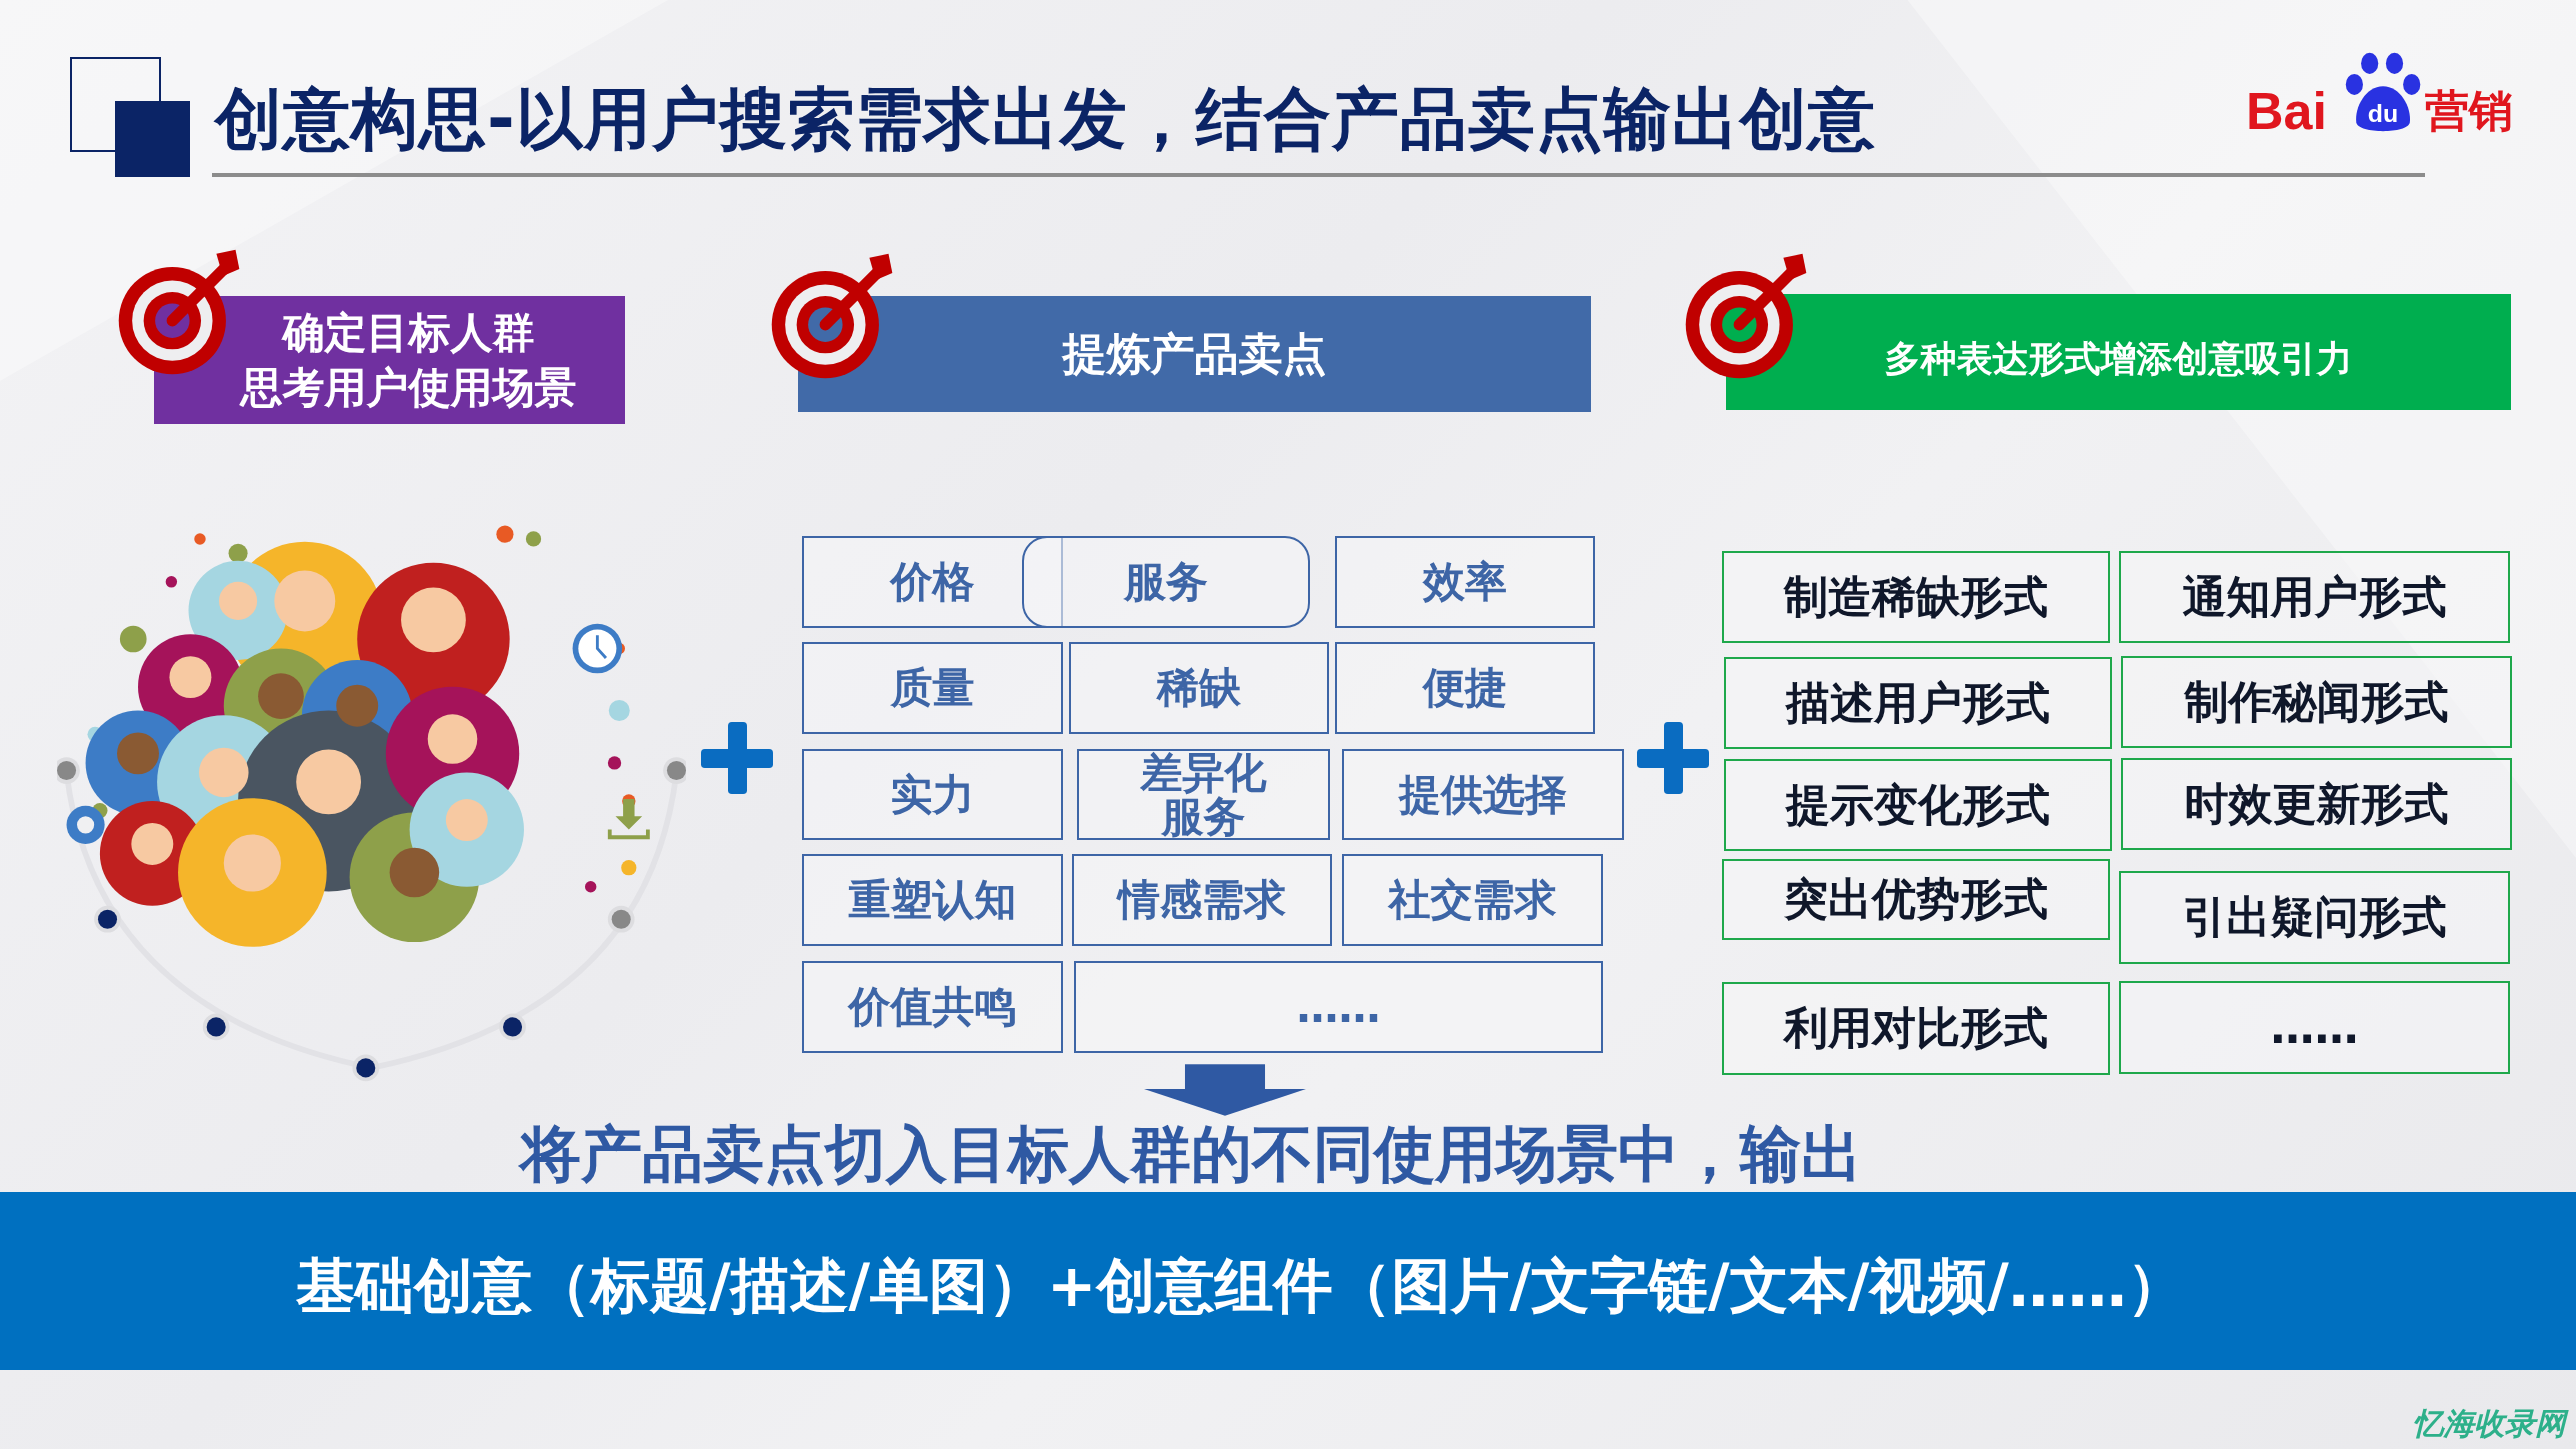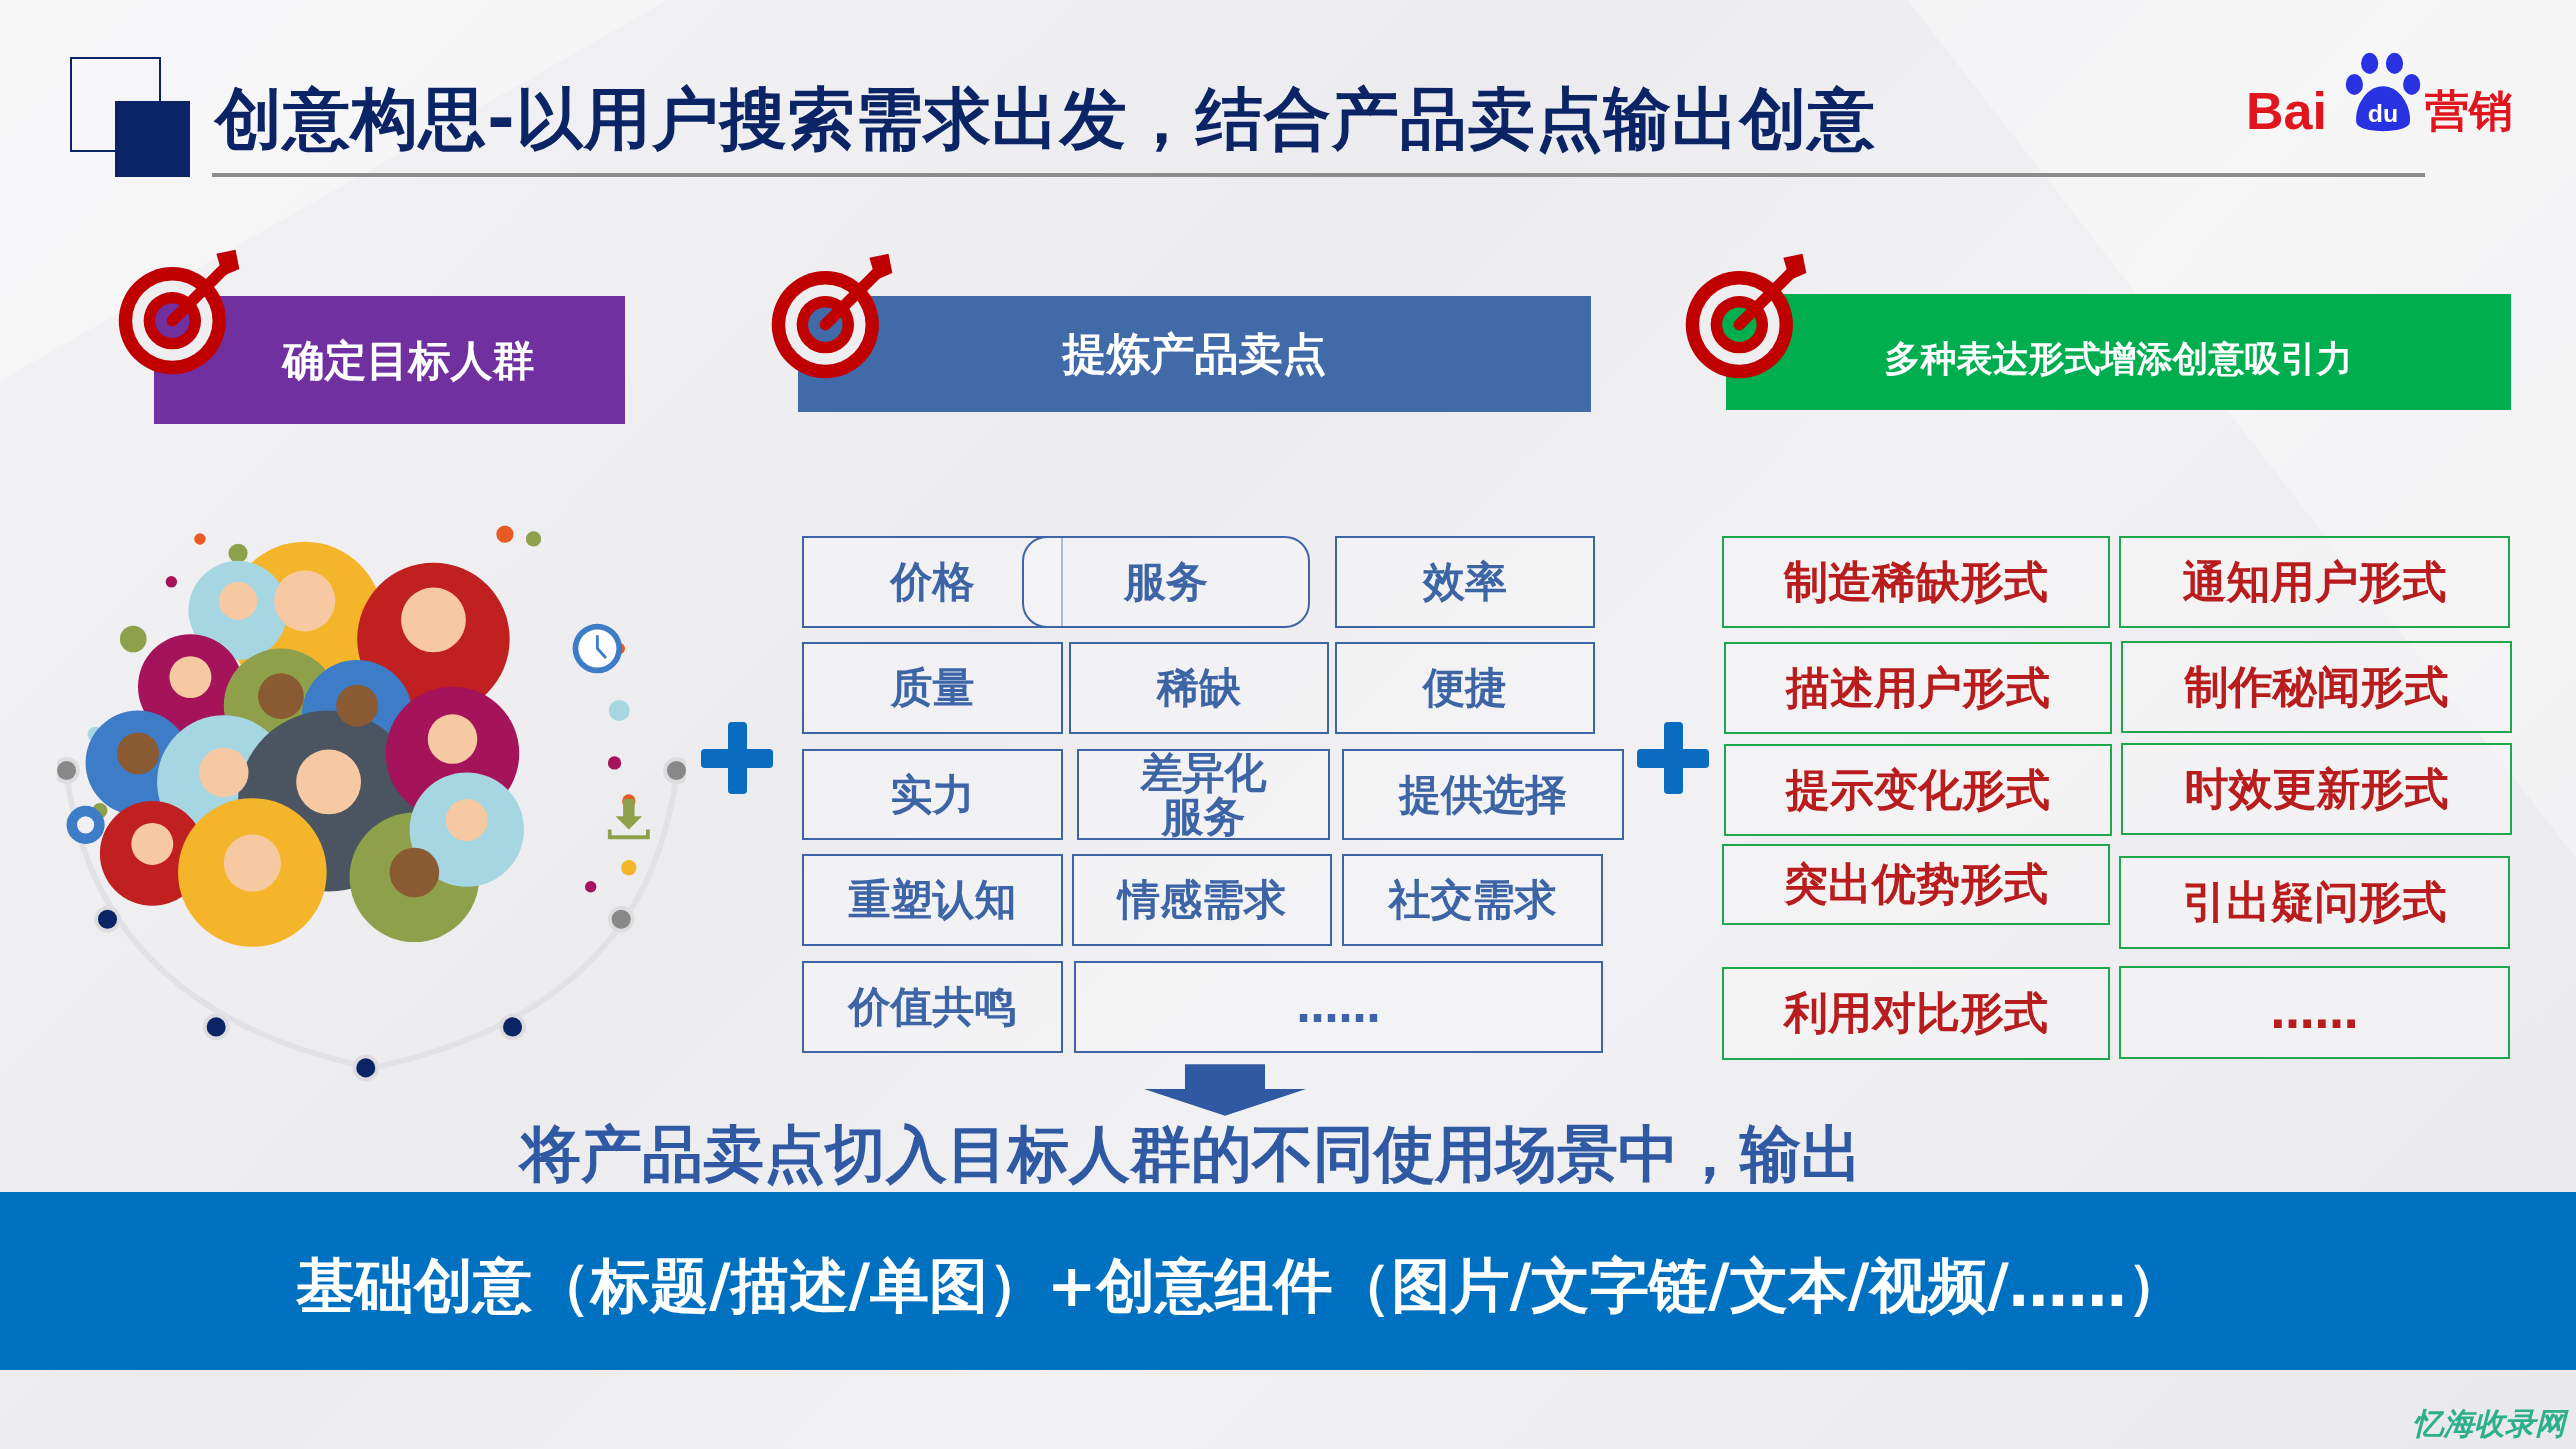--- a/index.html
+++ b/index.html
@@ -16,21 +16,21 @@
   .logo-bai{position:absolute;left:0;top:30.5px;font-size:52px;font-weight:bold;color:#e0161e;font-family:"Liberation Sans",sans-serif;}
   .logo-paw{position:absolute;left:95px;top:0;width:86px;height:86px;}
   .logo-cn{position:absolute;left:179px;top:32px;font-size:44px;font-weight:bold;color:#e0161e;}
   .hdr{position:absolute;display:flex;align-items:center;justify-content:center;color:#fff;font-weight:bold;text-align:center;}
   .hdr-left{left:154px;top:296px;width:471px;height:128px;background:#7030a0;font-size:42px;line-height:55px;padding-left:38px;box-sizing:border-box;flex-direction:column;}
   .hdr-mid{left:798px;top:296px;width:793px;height:116px;background:#416aa8;font-size:44px;}
   .hdr-right{left:1726px;top:294px;width:785px;height:116px;background:#00ae4f;font-size:36px;padding-top:15.3px;box-sizing:border-box;}
   .target{position:absolute;width:134px;height:134px;}
   .cell{position:absolute;box-sizing:border-box;display:flex;align-items:center;justify-content:center;font-weight:bold;text-align:center;background:rgba(245,245,247,0.6);}
   .cell.blue{border:2.9px solid #3d65a6;color:#3d65a6;font-size:42px;}
-  .cell.green{border:2.9px solid #1ea84b;color:#b91c1c;font-size:44px;}
+  .cell.green{border:2.9px solid #1ea84b;color:#0f172a;font-size:44px;margin-top:15px;}
   .cell.wrap{line-height:44px;align-items:flex-start;padding-top:0;}
   .plus{position:absolute;width:72px;height:72px;}
   .plus:before,.plus:after{content:"";position:absolute;background:#0a6cc1;border-radius:3.8px;}
   .plus:before{left:27px;top:0;width:19px;height:72px;}
   .plus:after{left:0;top:27px;width:72px;height:19px;}
   .arrow{left:1144px;top:1064px;width:162px;height:52px;}
   .subtitle{left:520px;top:1114px;font-size:61px;font-weight:bold;color:#2f59a3;white-space:nowrap;}
   .banner{left:0;top:1192px;width:2576px;height:178px;background:#0070c0;}
   .banner-text{left:296px;top:1247px;font-size:59px;font-weight:bold;color:#fff;white-space:nowrap;}
   .watermark{left:2413px;top:1404px;font-size:30.5px;font-weight:bold;color:#2db08a;font-style:italic;white-space:nowrap;}
@@ -55,20 +55,21 @@
     <ellipse cx="14" cy="36" rx="9" ry="11" fill="#2932e1"></ellipse>
     <ellipse cx="74" cy="36" rx="9" ry="11" fill="#2932e1"></ellipse>
     <path d="M44 38 C26 38 14 60 16 76 C18 88 70 88 72 76 C74 60 62 38 44 38Z" fill="#2932e1"></path>
     <text x="44" y="75" text-anchor="middle" font-size="26" font-weight="bold" fill="#fff" font-family="Liberation Sans, sans-serif">du</text>
   </svg>
   <span class="logo-cn">营销</span>
 </div>
 
 <div class="hdr hdr-left">
   <span>确定目标人群</span>
+  <span>思考用户使用场景</span>
 </div>
 <svg class="target" style="left:113px;top:246px;" viewBox="0 0 140 140">
   <circle cx="62" cy="78" r="56" fill="#c00000"></circle>
     <circle cx="62" cy="78" r="42" fill="#eeeef0"></circle>
   <circle cx="62" cy="78" r="30" fill="#c00000"></circle>
     <circle cx="62" cy="78" r="18" fill="#7030a0"></circle>
   <line x1="62" y1="78" x2="118" y2="22" stroke="#c00000" stroke-width="12" stroke-linecap="round"></line>
   <polygon points="108,8 128,4 132,24 118,30 112,22" fill="#c00000"></polygon>
 </svg>
 

